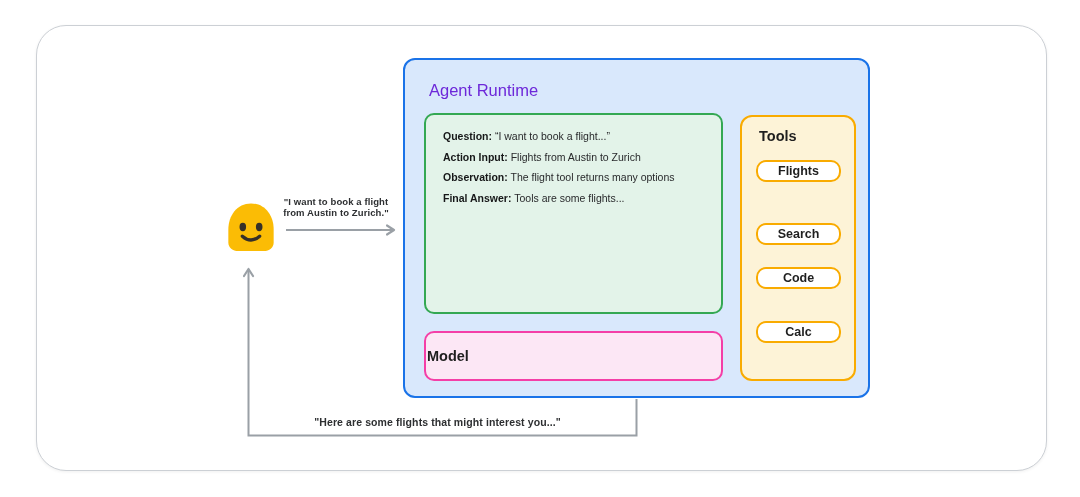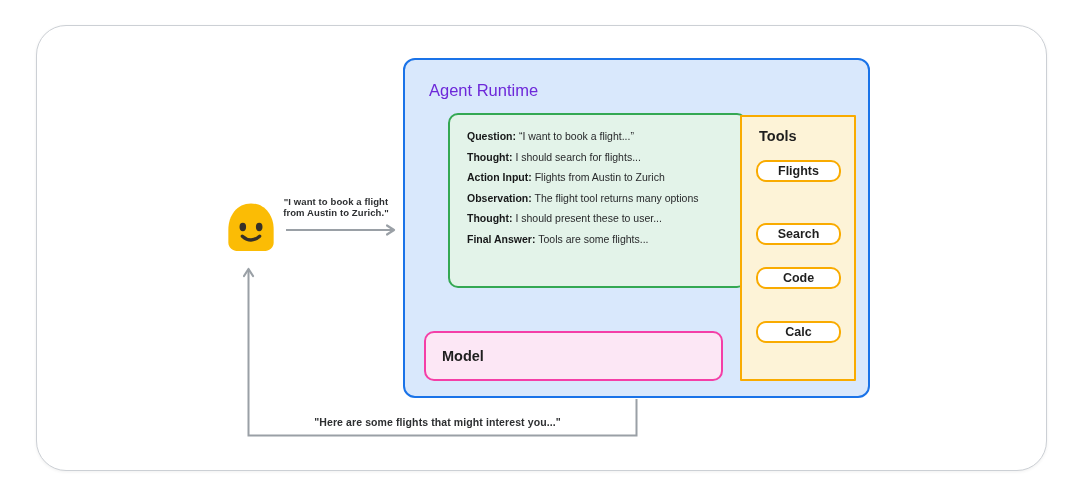--- a/index.html
+++ b/index.html
@@ -16,33 +16,33 @@
 
   .user-query{position:absolute;left:272px;top:196px;width:128px;
               font-size:9.5px;line-height:11px;font-weight:600;color:#2d2f31;
               text-align:center;letter-spacing:.1px;}
 
   .agent-box{position:absolute;left:403px;top:58px;width:467px;height:340px;
              background:#d9e8fc;border:2px solid #1a73e8;border-radius:12px;
              box-sizing:border-box;}
   .agent-title{position:absolute;left:24px;top:12px;font-size:16.5px;font-weight:400;color:#6d28d9;margin-top:9px;}
 
-  .trace-box{position:absolute;left:19px;top:53px;width:299px;height:175px;
+  .trace-box{position:absolute;left:19px;top:53px;width:299px;height:201px;
              background:#e3f3e9;border:2px solid #34a853;border-radius:10px;
-             box-sizing:border-box;padding:11px 4px 0 17px;overflow:hidden;margin-left:24px;}
+             box-sizing:border-box;padding:11px 4px 0 17px;overflow:hidden;}
   .trace-line{font-size:10.5px;line-height:20.6px;white-space:nowrap;color:#28292b;}
   .trace-line b{font-weight:700;color:#161718;}
 
   .model-box{position:absolute;left:19px;top:271px;width:299px;height:50px;
              background:#fce7f5;border:2px solid #f43fa7;border-radius:10px;
-             box-sizing:border-box;display:flex;align-items:center;padding-left:16px;
+             box-sizing:border-box;display:flex;align-items:center;padding-left:1px;
              font-size:14.5px;font-weight:600;color:#1f1f1f;}
 
   .tools-panel{position:absolute;left:335px;top:55px;width:116px;height:266px;
-               background:#fdf3d7;border:2px solid #f9ab00;border-radius:1px;
+               background:#fdf3d7;border:2px solid #f9ab00;border-radius:12px;
                box-sizing:border-box;}
   .tools-title{position:absolute;left:17px;top:11px;font-size:14.5px;font-weight:600;color:#1f1f1f;}
   .tool-btn{position:absolute;left:14px;width:85px;height:22px;
             background:#ffffff;border:2px solid #f9ab00;border-radius:10px;
             box-sizing:border-box;display:flex;align-items:center;justify-content:center;
             font-size:12.5px;font-weight:600;color:#1f1f1f;}
   .tool-btn.b0{top:43px;} .tool-btn.b1{top:106px;} .tool-btn.b2{top:150px;} .tool-btn.b3{top:204px;text-align:right;}
 
   .reply-label{position:absolute;left:300px;top:416px;width:275px;text-align:center;
                font-size:10.5px;font-weight:600;color:#2d2f31;letter-spacing:.1px;}
@@ -74,24 +74,22 @@
   <div class="user-query">
     <div>"I want to book a flight</div>
     <div>from Austin to Zurich."</div>
   </div>
 
   <div class="agent-box">
     <div class="agent-title">Agent Runtime</div>
 
     <div class="trace-box">
       <div class="trace-line"><b>Question:</b><span> “I want to book a flight...”</span></div>
-      <div class="trace-line"><b>Thought:</b><span> I should search for flights...</span></div>
       <div class="trace-line"><b>Action Input:</b><span> Flights from Austin to Zurich</span></div>
       <div class="trace-line"><b>Observation:</b><span> The flight tool returns many options</span></div>
-      <div class="trace-line"><b>Thought:</b><span> I should present these to user...</span></div>
       <div class="trace-line"><b>Final Answer:</b><span> Tools are some flights...</span></div>
     </div>
 
     <div class="model-box">
       <span>Model</span>
     </div>
 
     <div class="tools-panel">
       <div class="tools-title">Tools</div>
       <div class="tool-btn b0">Flights</div>

